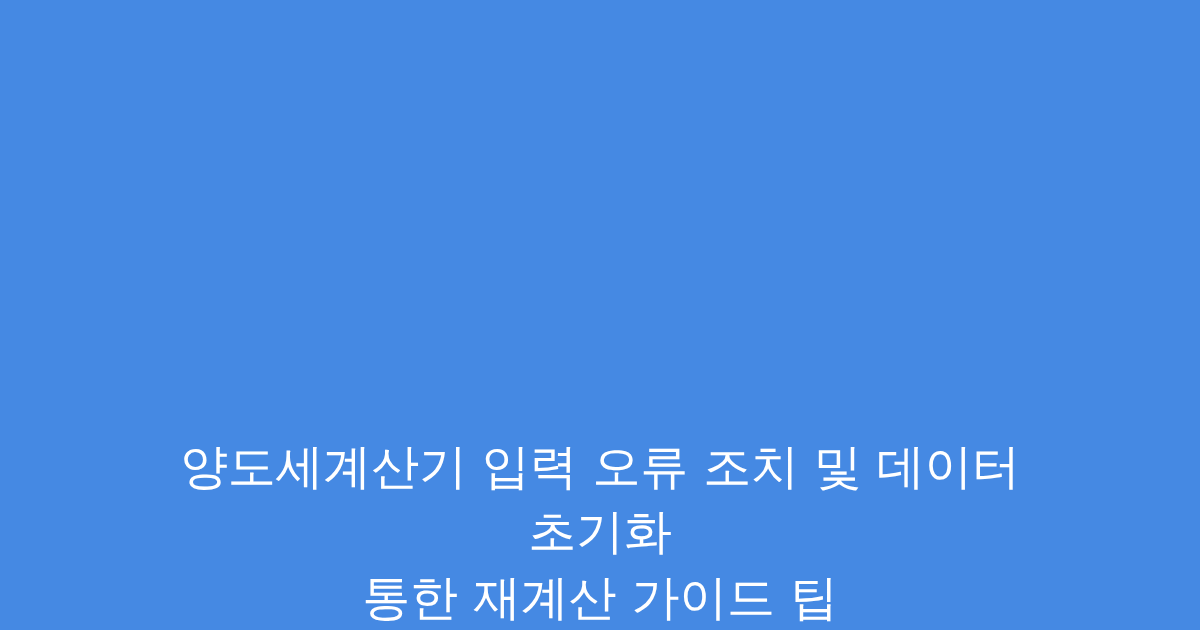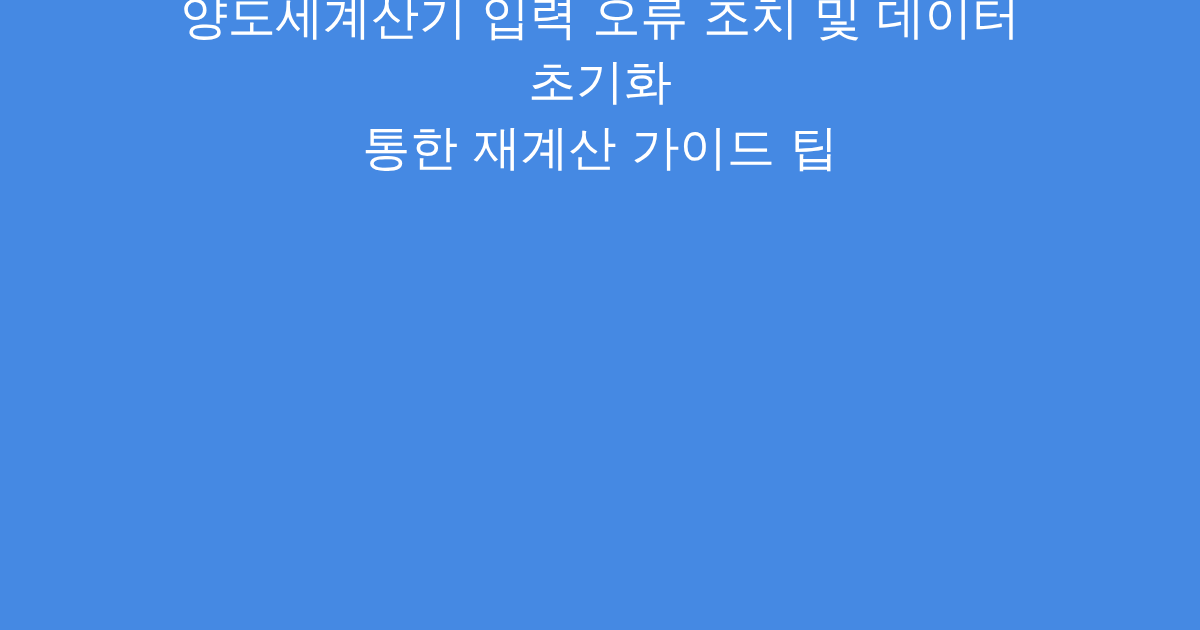--- a/index.html
+++ b/index.html
@@ -14,21 +14,21 @@
     font-family: "DejaVu Sans", "Liberation Sans", sans-serif;
   }
 
   .og-card {
     position: relative;
     box-sizing: border-box;
     width: 1200px;
     height: 630px;
     background-color: #4589e3;
     display: flex;
-    align-items: flex-start;
+    align-items: flex-end;
     justify-content: center;
   }
 
   .title-block {
     width: 1040px;
     
     margin-top: -16px;
     padding: 0 40px;
     box-sizing: border-box;
     text-align: center;

